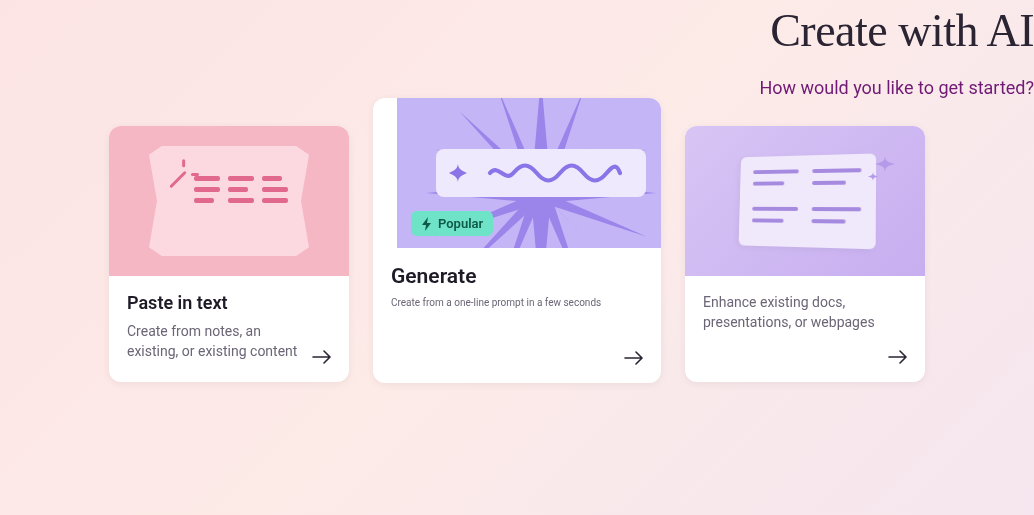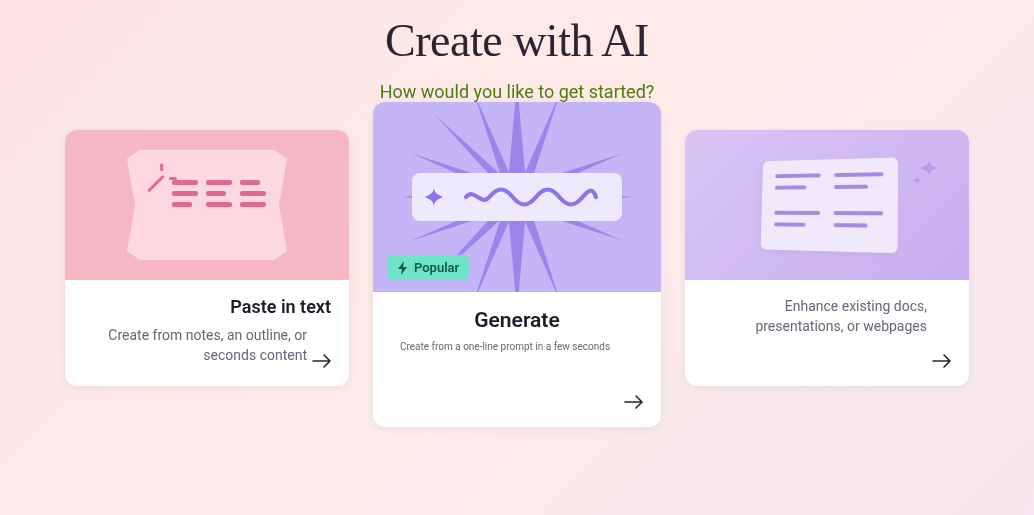--- a/index.html
+++ b/index.html
@@ -4,62 +4,62 @@
 <style>
   * { box-sizing: border-box; margin: 0; padding: 0; }
   body {
     width: 1034px;
     height: 515px;
     background: linear-gradient(135deg, #fce4e4 0%, #fdebe8 50%, #f5e6ef 100%);
     font-family: -apple-system, BlinkMacSystemFont, "Segoe UI", Roboto, sans-serif;
     overflow: hidden;
     position: relative;
   }
-  .header { text-align: center; padding-top: 14px; }
+  .header { text-align: right; padding-top: 4px; }
   .title {
     font-family: Georgia, "Times New Roman", serif;
     font-size: 46px;
     font-weight: 500;
     color: #2a2433;
     letter-spacing: -0.5px;
   }
   .subtitle {
-    margin-top: 14px;
+    margin-top: 20px;
     font-size: 18px;
-    color: #4d7c0f;
+    color: #701a75;
   }
   .cards {
     display: flex;
     justify-content: center;
     align-items: flex-start;
     gap: 24px;
     margin-top: 28px;
     padding: 0 40px;
   }
   .card {
     background: #fff;
     border-radius: 12px;
     box-shadow: 0 2px 8px rgba(0,0,0,0.06);
     overflow: hidden;
     display: flex;
     flex-direction: column;
     cursor: pointer;
     position: relative;
   }
-  .card-sm { width: 284px; text-align: right; }
+  .card-sm { width: 240px; }
   .card-lg { width: 288px; margin-top: -28px; }
   .card-img {
     width: 100%;
     position: relative;
     overflow: hidden;
   }
   .card-sm .card-img { height: 150px; }
-  .card-lg .card-img { height: 190px; }
+  .card-lg .card-img { height: 150px; margin-left: 24px; }
   .card-body { padding: 16px 18px 14px 18px; position: relative; min-height: 106px; }
-  .card-lg .card-body { min-height: 135px; text-align: center; }
+  .card-lg .card-body { min-height: 135px; }
   .card-title {
     font-size: 18px;
     font-weight: 600;
     color: #1e1a26;
     margin-bottom: 8px;
   }
   .card-lg .card-title { font-size: 21px; }
   .card-desc {
     font-size: 14px;
     color: #6b6575;
@@ -198,21 +198,21 @@
               <div class="pl"></div>
             <div class="pl s"></div>
               <div class="pl"></div>
               <div class="pl"></div>
           </div>
         </div>
       </div>
     </div>
     <div class="card-body">
       <div class="card-title">Paste in text</div>
-      <div class="card-desc">Create from notes, an outline, or seconds content</div>
+      <div class="card-desc">Create from notes, an existing, or existing content</div>
       <div class="arrow">
         <svg width="20" height="14" viewBox="0 0 20 14">
             <path d="M1 7h16M12 1l6 6-6 6" stroke="#2a2433" stroke-width="1.6" fill="none" stroke-linecap="round" stroke-linejoin="round"></path>
           </svg>
       </div>
     </div>
   </div>
 
   <div class="card card-lg">
     <div class="card-img">

